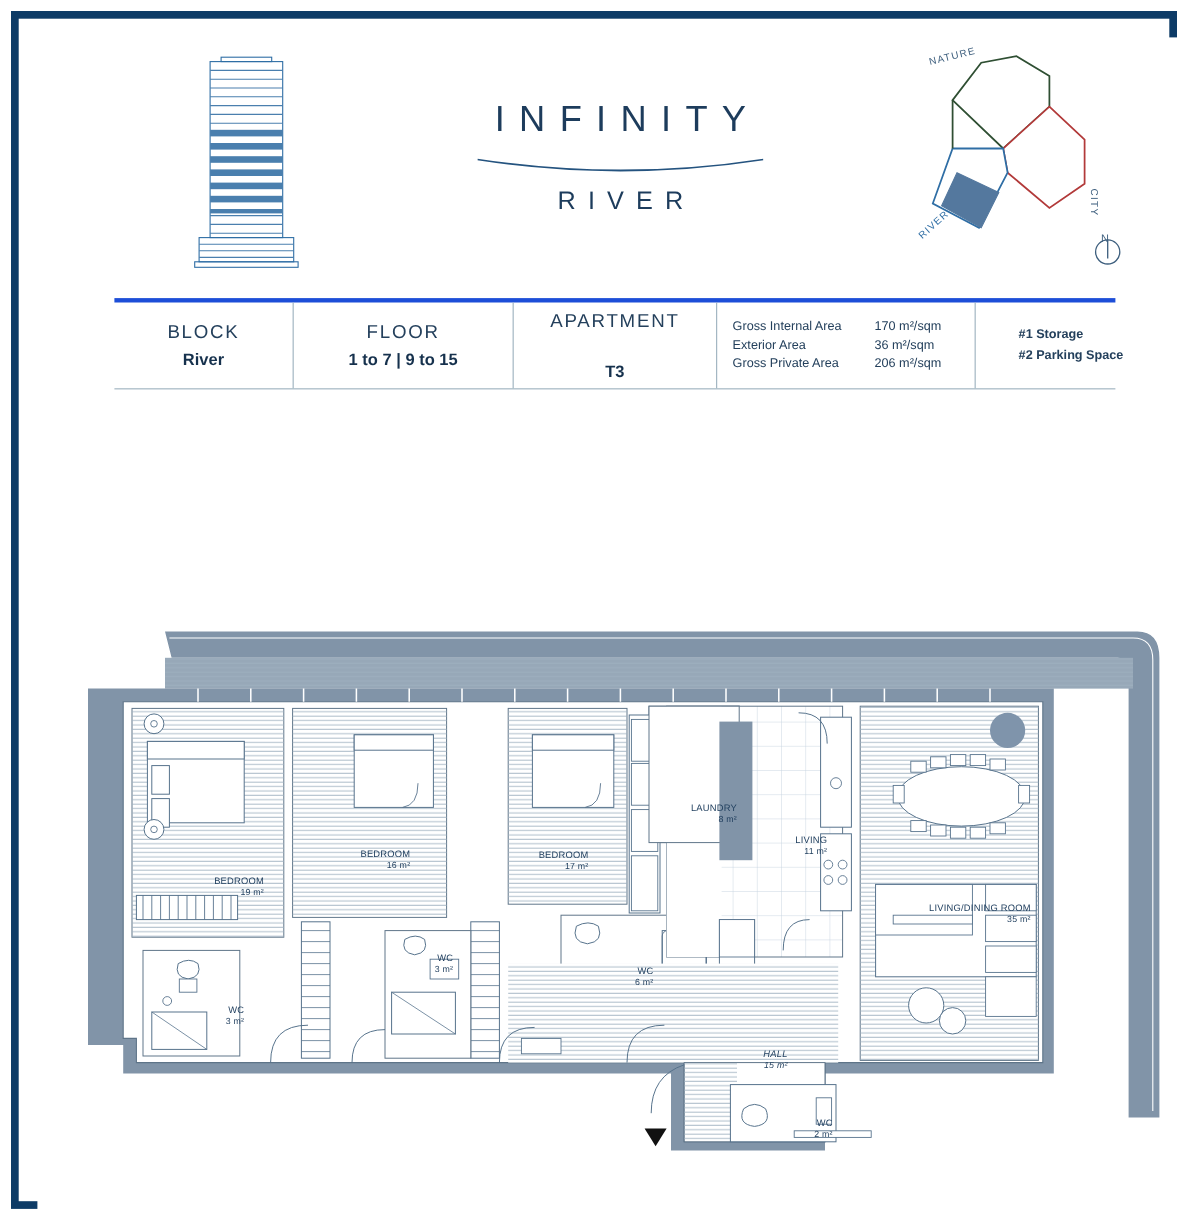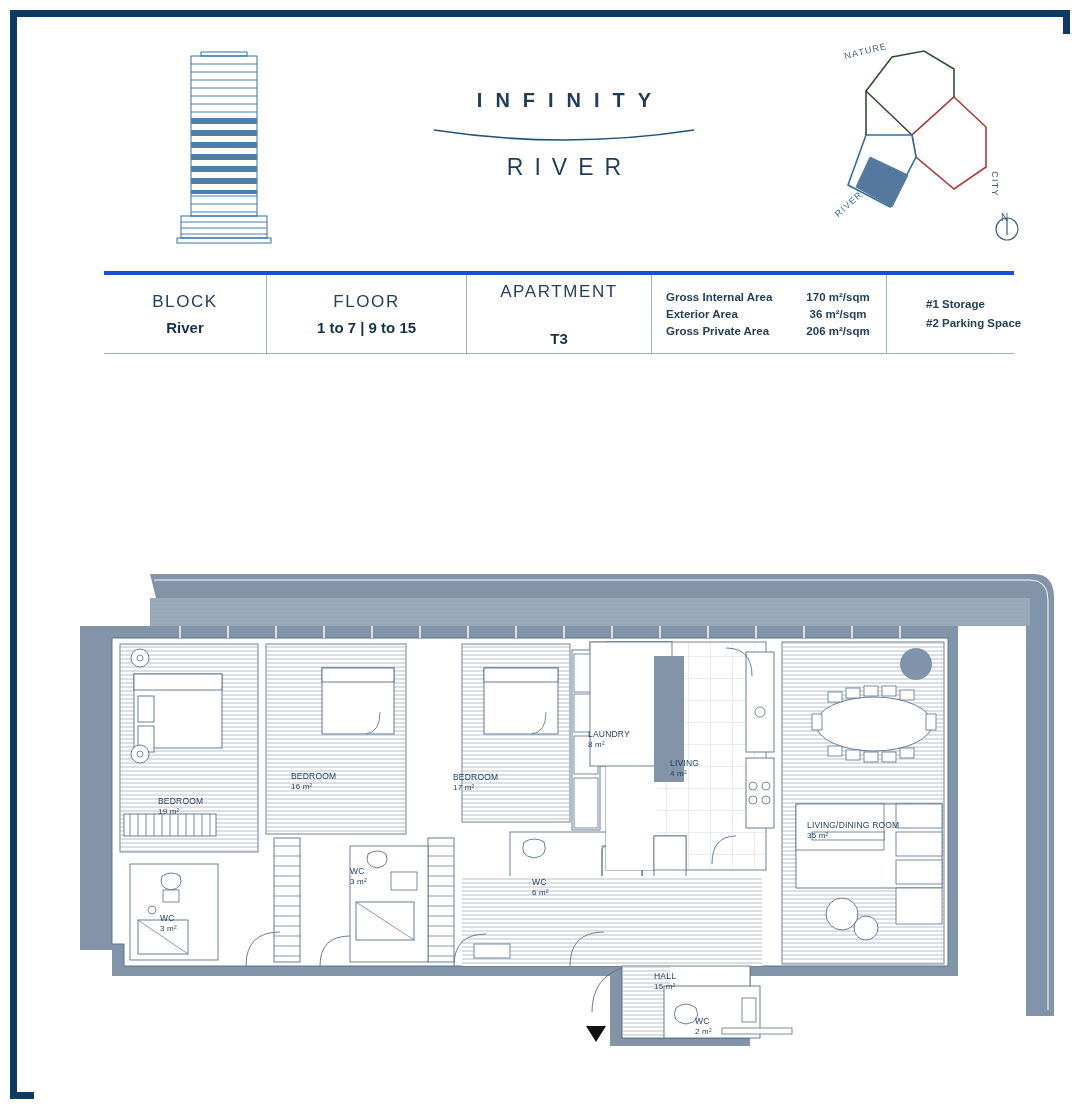--- a/index.html
+++ b/index.html
@@ -42,23 +42,23 @@
     left: 135px; top: 12px;
     width: 110px; height: 200px;
   }
   .brand {
     position: absolute;
     left: 300px; top: 55px;
     width: 460px;
     text-align: center;
   }
   .brand .name {
-    font-size: 20px;
+    font-size: 33px;
     letter-spacing: 13px;
-    font-weight: 700;
+    font-weight: 400;
     color: #1d3c5c;
     text-indent: 13px;
   }
   .brand .divider {
     width: 260px;
     height: 18px;
     margin: 14px auto 10px auto;
     position: relative;
   }
   .brand .sub {
@@ -116,48 +116,48 @@
     color: #24405c;
     margin-bottom: 7px;
   }
   .cell .value {
     font-size: 15px;
     font-weight: 700;
     color: #16314d;
   }
   .arow {
     font-size: 11.5px;
-    font-weight: 700;
+    font-weight: 400;
     color: #24405c;
     display: flex;
     width: 215px;
     line-height: 17px;
   }
   .arow .lbl { flex: 1; }
-  .arow .val { width: 86px; text-align: center; }
+  .arow .val { width: 86px; text-align: left; }
   .xrow {
     font-size: 11.5px;
     font-weight: 700;
     color: #24405c;
     line-height: 19px;
     white-space: nowrap;
     margin-left: 25px;
   }
 
   
   .plan {
     position: absolute;
     left: 16px; top: 512px;
     width: 1014px; height: 510px;
   }
   .plan svg { display: block; }
 
   .rlabel {
     position: absolute;
-    text-align: left;
+    text-align: right;
     font-size: 8.5px;
     line-height: 10.5px;
     color: #1d3c5c;
     font-family: "Liberation Sans", sans-serif;
     letter-spacing: 0.2px;
   }
   .rlabel .a { font-size: 8px; }
 </style>
 </head>
 <body>
@@ -498,39 +498,39 @@
     <div class="rlabel" style="left:403px; top:226px; width:82px;">
       <div>BEDROOM</div>
       <div class="a">17 m²</div>
     </div>
     <div class="rlabel" style="left:538px; top:183px; width:82px;">
       <div>LAUNDRY</div>
       <div class="a">8 m²</div>
     </div>
     <div class="rlabel" style="left:620px; top:212px; width:82px;">
       <div>LIVING</div>
-      <div class="a">4 m²</div>
+      <div class="a">11 m²</div>
     </div>
     <div class="rlabel" style="left:757px; top:274px; width:130px;">
       <div>LIVING/DINING ROOM</div>
       <div class="a">35 m²</div>
     </div>
     <div class="rlabel" style="left:300px; top:320px; width:62px;">
       <div>WC</div>
       <div class="a">3 m²</div>
     </div>
     <div class="rlabel" style="left:110px; top:367px; width:62px;">
       <div>WC</div>
       <div class="a">3 m²</div>
     </div>
     <div class="rlabel" style="left:482px; top:331px; width:62px;">
       <div>WC</div>
       <div class="a">6 m²</div>
     </div>
-    <div class="rlabel" style="left:604px; top:425px; width:62px;">
+    <div class="rlabel" style="left:604px; top:407px; width:62px;font-style:italic;">
       <div>HALL</div>
       <div class="a">15 m²</div>
     </div>
     <div class="rlabel" style="left:645px; top:470px; width:62px;">
       <div>WC</div>
       <div class="a">2 m²</div>
     </div>
   </div>
 
 </div>

